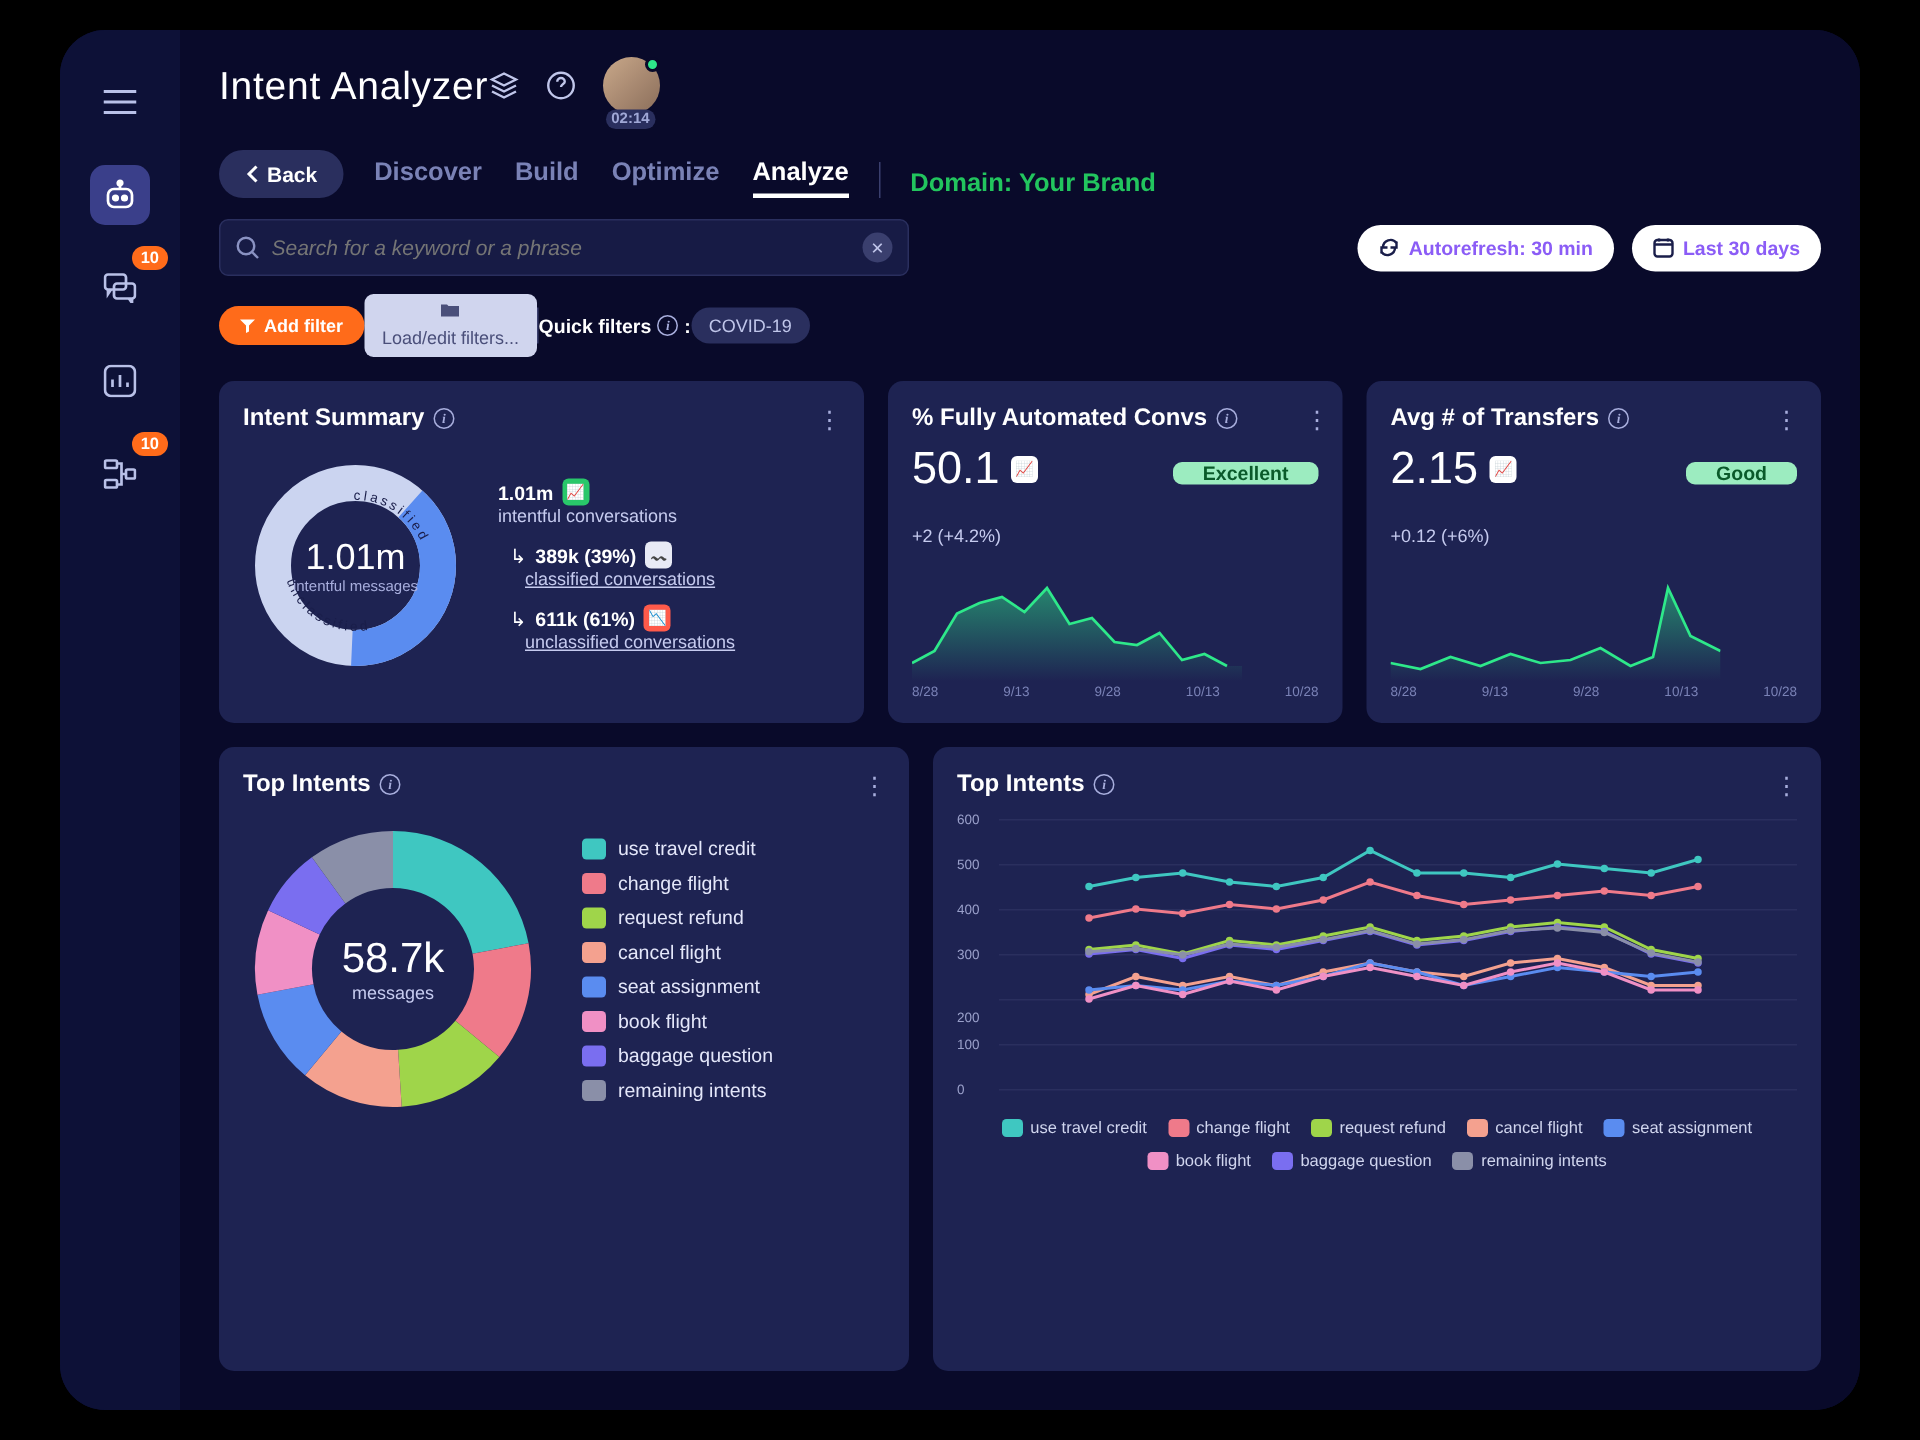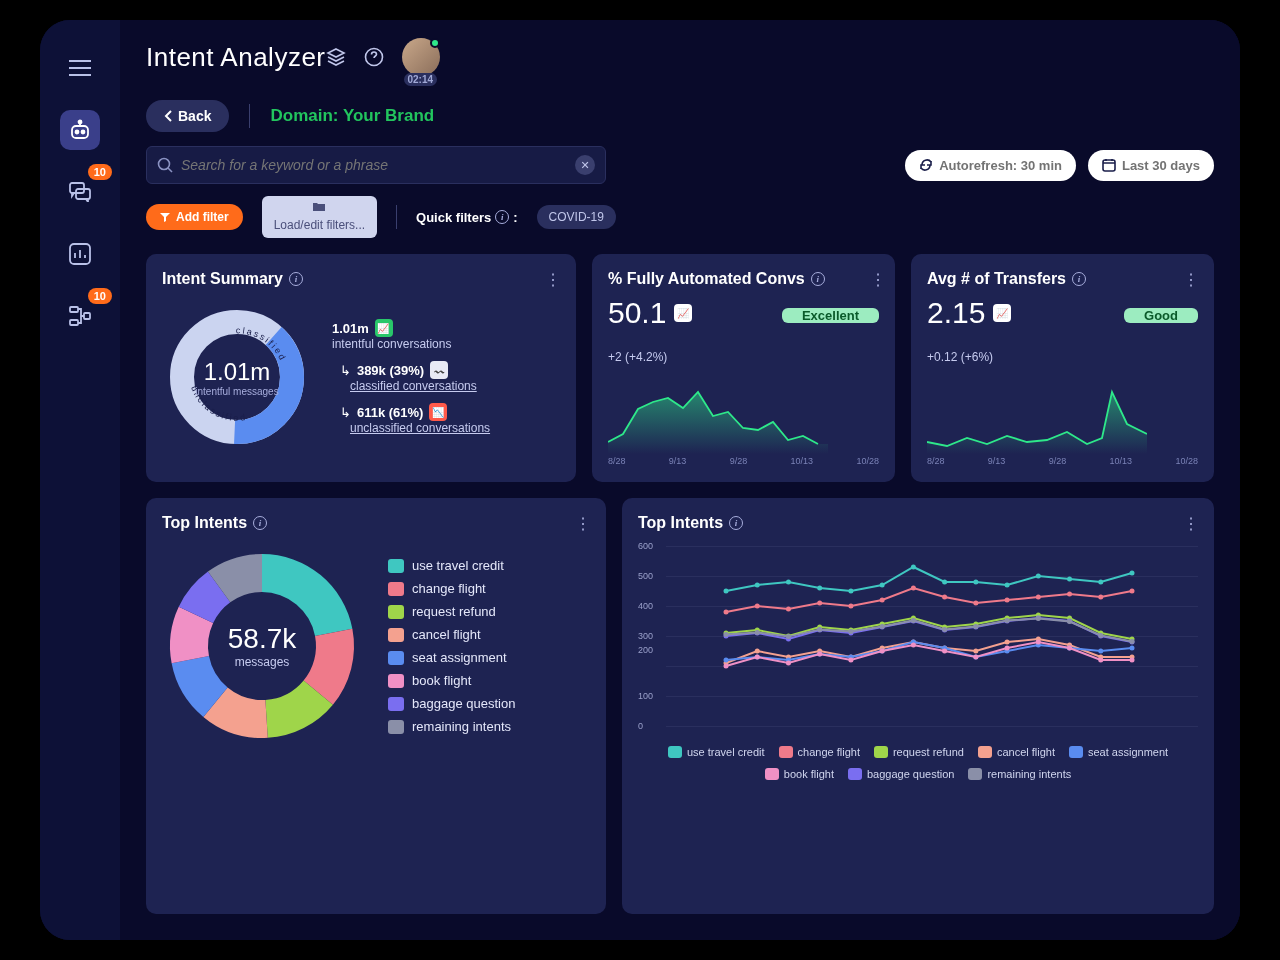--- a/index.html
+++ b/index.html
@@ -10,33 +10,33 @@
   .sidebar .icon-btn.active { background:#3a3f8a; color:#fff; }
   .badge { position:absolute; top:-8px; right:-12px; background:#ff6b1a; color:#fff; font-size:11px; font-weight:700; border-radius:10px; padding:2px 6px; }
   .main { flex:1; background:#090a2a; border-top-left-radius: 0; padding: 18px 26px 26px 26px; display:flex; flex-direction:column; overflow:hidden; }
   .header { display:flex; align-items:center; justify-content:flex-start; padding-bottom:12px; }
   .title { font-size:26px; font-weight:400; color:#fff; letter-spacing:0.5px; }
   .header-right { display:flex; align-items:center; gap:18px; color:#b9c1e8; }
   .avatar-wrap { position:relative; }
   .avatar { width:38px; height:38px; border-radius:50%; background: linear-gradient(135deg,#c9a88a,#8a6d5a); }
   .avatar-dot { position:absolute; top:0; right:0; width:10px; height:10px; background:#2ee88a; border-radius:50%; border:2px solid #090a2a; }
   .avatar-time { font-size:10px; color:#a0a8d6; background:#2a2f5e; border-radius:8px; padding:1px 4px; position:absolute; bottom:-10px; left:2px;font-weight:bold; }
-  .toolbar { display:flex; align-items:center; gap:20px; margin-top:12px; }
+  .toolbar { display:flex; align-items:flex-end; gap:20px; margin-top:12px; }
   .back-btn { background:#2a2f5e; color:#fff; font-size:14px; font-weight:600; border-radius:20px; padding:8px 18px; display:flex; align-items:center; gap:6px; }
   .tabs { display:flex; gap:22px; }
   .tab { color:#7a82b6; font-size:17px; font-weight:700; padding-bottom:4px; }
   .tab.active { color:#fff; border-bottom:3px solid #fff; }
   .divider { width:1px; height:24px; background:#3a3f6e; }
   .domain { color:#22c55e; font-size:17px; font-weight:700; }
   .row2 { display:flex; align-items:center; gap:12px; margin-top:14px; }
   .search-box { flex:0 0 460px; background:#171b45; border:1px solid #2a2f5e; border-radius:6px; display:flex; align-items:center; padding:8px 10px; gap:8px; }
   .search-box input { flex:1; background:transparent; border:none; color:#8a92c2; font-style:italic; font-size:14px; outline:none; }
   .clear-btn { width:20px; height:20px; background:#3a3f6e; border-radius:50%; display:flex; align-items:center; justify-content:center; color:#c0c6ea; font-size:11px; }
-  .pill { background:#fff; color:#737373; font-size:13px; font-weight:600; border-radius:20px; padding:8px 14px; display:flex; align-items:center; gap:6px; white-space:nowrap;text-align:center; }
-  .row3 { display:flex; align-items:center; gap:19px; margin-top:12px; }
+  .pill { background:#fff; color:#8b5cf6; font-size:13px; font-weight:600; border-radius:20px; padding:8px 14px; display:flex; align-items:center; gap:6px; white-space:nowrap;text-align:center; }
+  .row3 { display:flex; align-items:center; gap:0; margin-top:12px; }
   .add-filter { background:#ff6b1a; color:#fff; font-size:12px; font-weight:700; border-radius:16px; padding:6px 14px; display:flex; align-items:center; gap:6px; }
   .load-filter { background:#d0d5ee; color:#4a4f7a; font-size:12px; font-weight:400; border-radius:6px; padding:6px 12px; display:flex; align-items:center; gap:6px;flex-direction:column; }
   .qf-label { color:#fff; font-size:13px; font-weight:700; display:flex; align-items:center; gap:4px; }
   .qf-chip { background:#2a2f5e; color:#c0c6ea; font-size:12px; border-radius:14px; padding:5px 12px; }
   .cards { display:grid; grid-template-columns: 430px 1fr 1fr; gap:16px; margin-top:16px; }
   .card { background:#1e2352; border-radius:10px; padding:16px; position:relative; color:#fff; }
   .card-title { font-size:16px; font-weight:700; display:flex; align-items:center; gap:6px; }
   .info-i { width:14px; height:14px; border:1.5px solid #a8aedd; border-radius:50%; display:inline-flex; align-items:center; justify-content:center; font-size:9px; color:#a8aedd; font-style:italic; font-family:serif; }
   .kebab { position:absolute; top:16px; right:14px; color:#a8aedd; font-size:16px; letter-spacing:1px; }
   .intent-body { display:flex; gap:20px; margin-top:14px; align-items:center; }
@@ -137,20 +137,26 @@
       </div>
     </div>
 
     <div class="toolbar">
       <div class="back-btn">
         <svg width="8" height="12" viewBox="0 0 8 12">
             <path d="M7 1L2 6l5 5" stroke="#fff" stroke-width="2" fill="none"></path>
           </svg>
         <span>Back</span>
       </div>
+      <div class="tabs">
+        <div class="tab">Discover</div>
+        <div class="tab">Build</div>
+        <div class="tab">Optimize</div>
+        <div class="tab active">Analyze</div>
+      </div>
       <div class="divider"></div>
       <div class="domain">Domain: Your Brand</div>
     </div>
 
     <div class="row2">
       <div class="search-box">
         <svg width="16" height="16" viewBox="0 0 16 16">
             <circle cx="7" cy="7" r="5.5" stroke="#8a92c2" stroke-width="1.6" fill="none"></circle>
             <path d="M11 11l4 4" stroke="#8a92c2" stroke-width="1.6"></path>
           </svg>
@@ -368,21 +374,21 @@
         <div class="card-title">
             <span>Top Intents</span> 
             <span class="info-i">i</span>
           </div>
         <div class="kebab">⋮</div>
         <div class="chart-area" id="lineChart">
             <div class="ytick" style="top: 186px;">0</div>
             <div class="gridline" style="top: 186px;"></div>
             <div class="ytick" style="top: 156px;">100</div>
             <div class="gridline" style="top: 156px;"></div>
-            <div class="ytick" style="top: 110px;">200</div>
+            <div class="ytick" style="top: 138px;">200</div>
             <div class="gridline" style="top: 126px;"></div>
             <div class="ytick" style="top: 96px;">300</div>
             <div class="gridline" style="top: 96px;"></div>
             <div class="ytick" style="top: 66px;">400</div>
             <div class="gridline" style="top: 66px;"></div>
             <div class="ytick" style="top: 36px;">500</div>
             <div class="gridline" style="top: 36px;"></div>
             <div class="ytick" style="top: 6px;">600</div>
             <div class="gridline" style="top: 6px;"></div>
             <svg width="100%" height="200" viewBox="0 0 440 200" style="position: absolute; left: 0px; top: 0px;">

